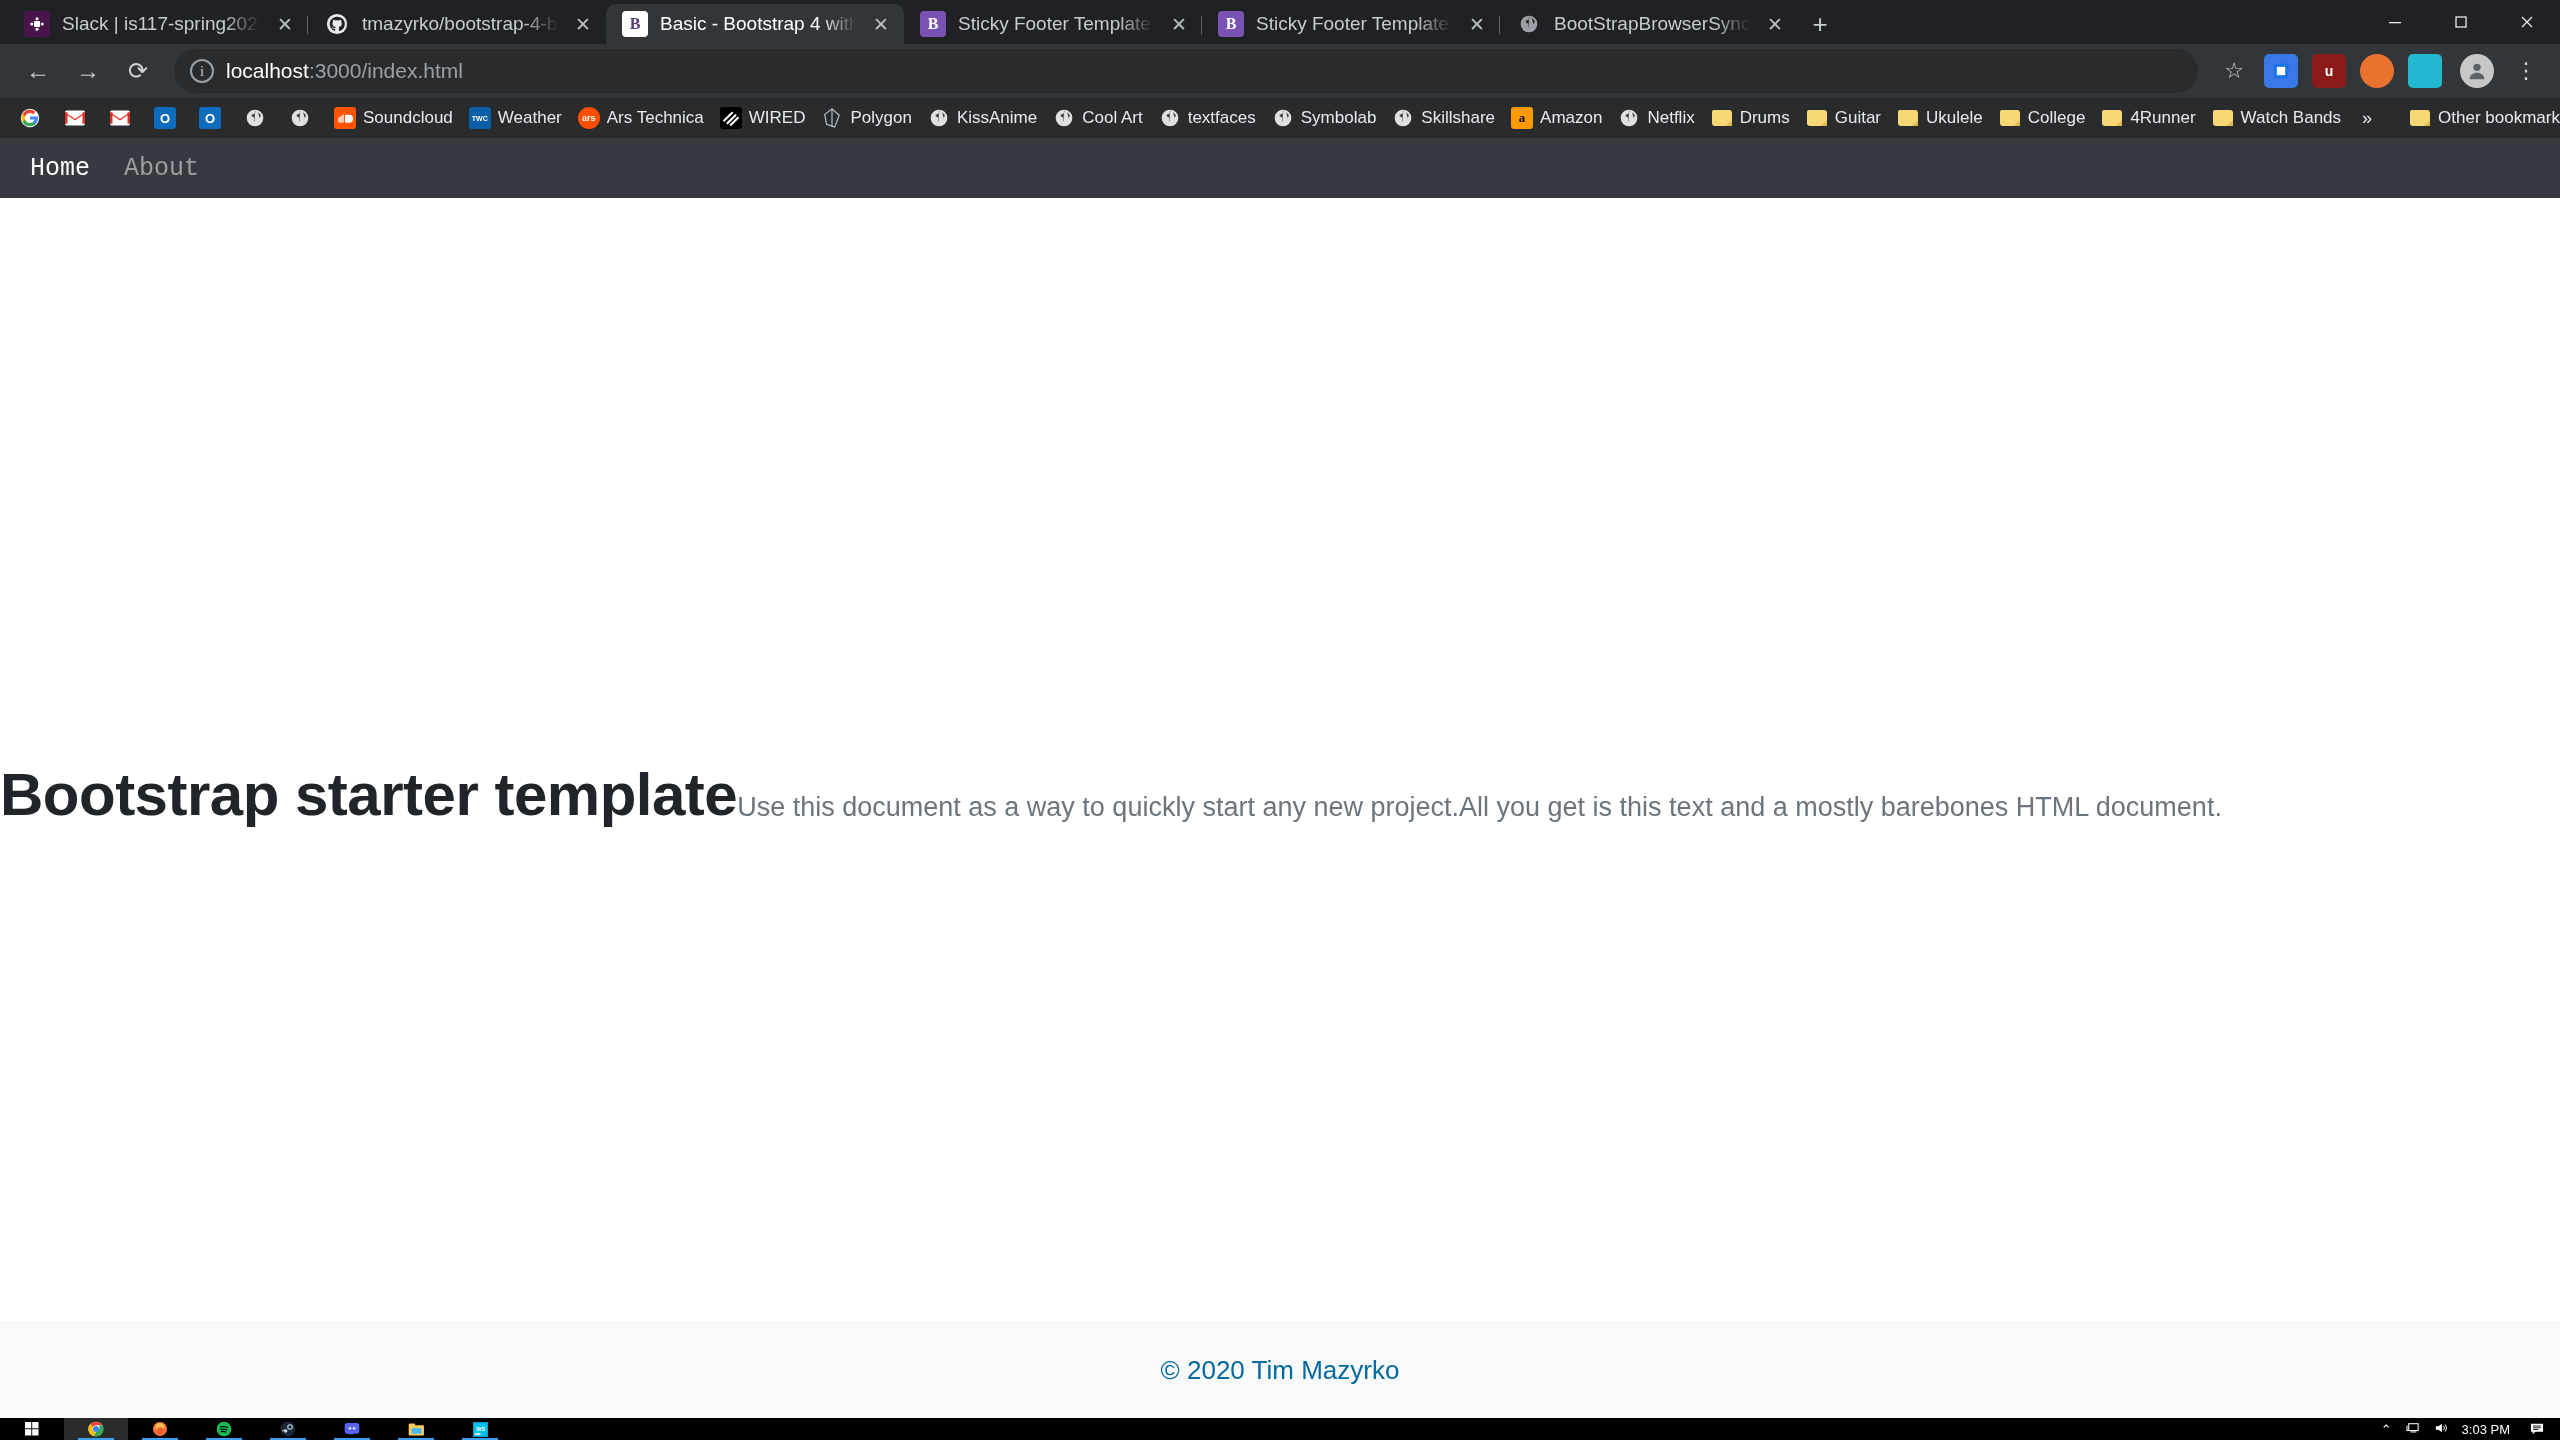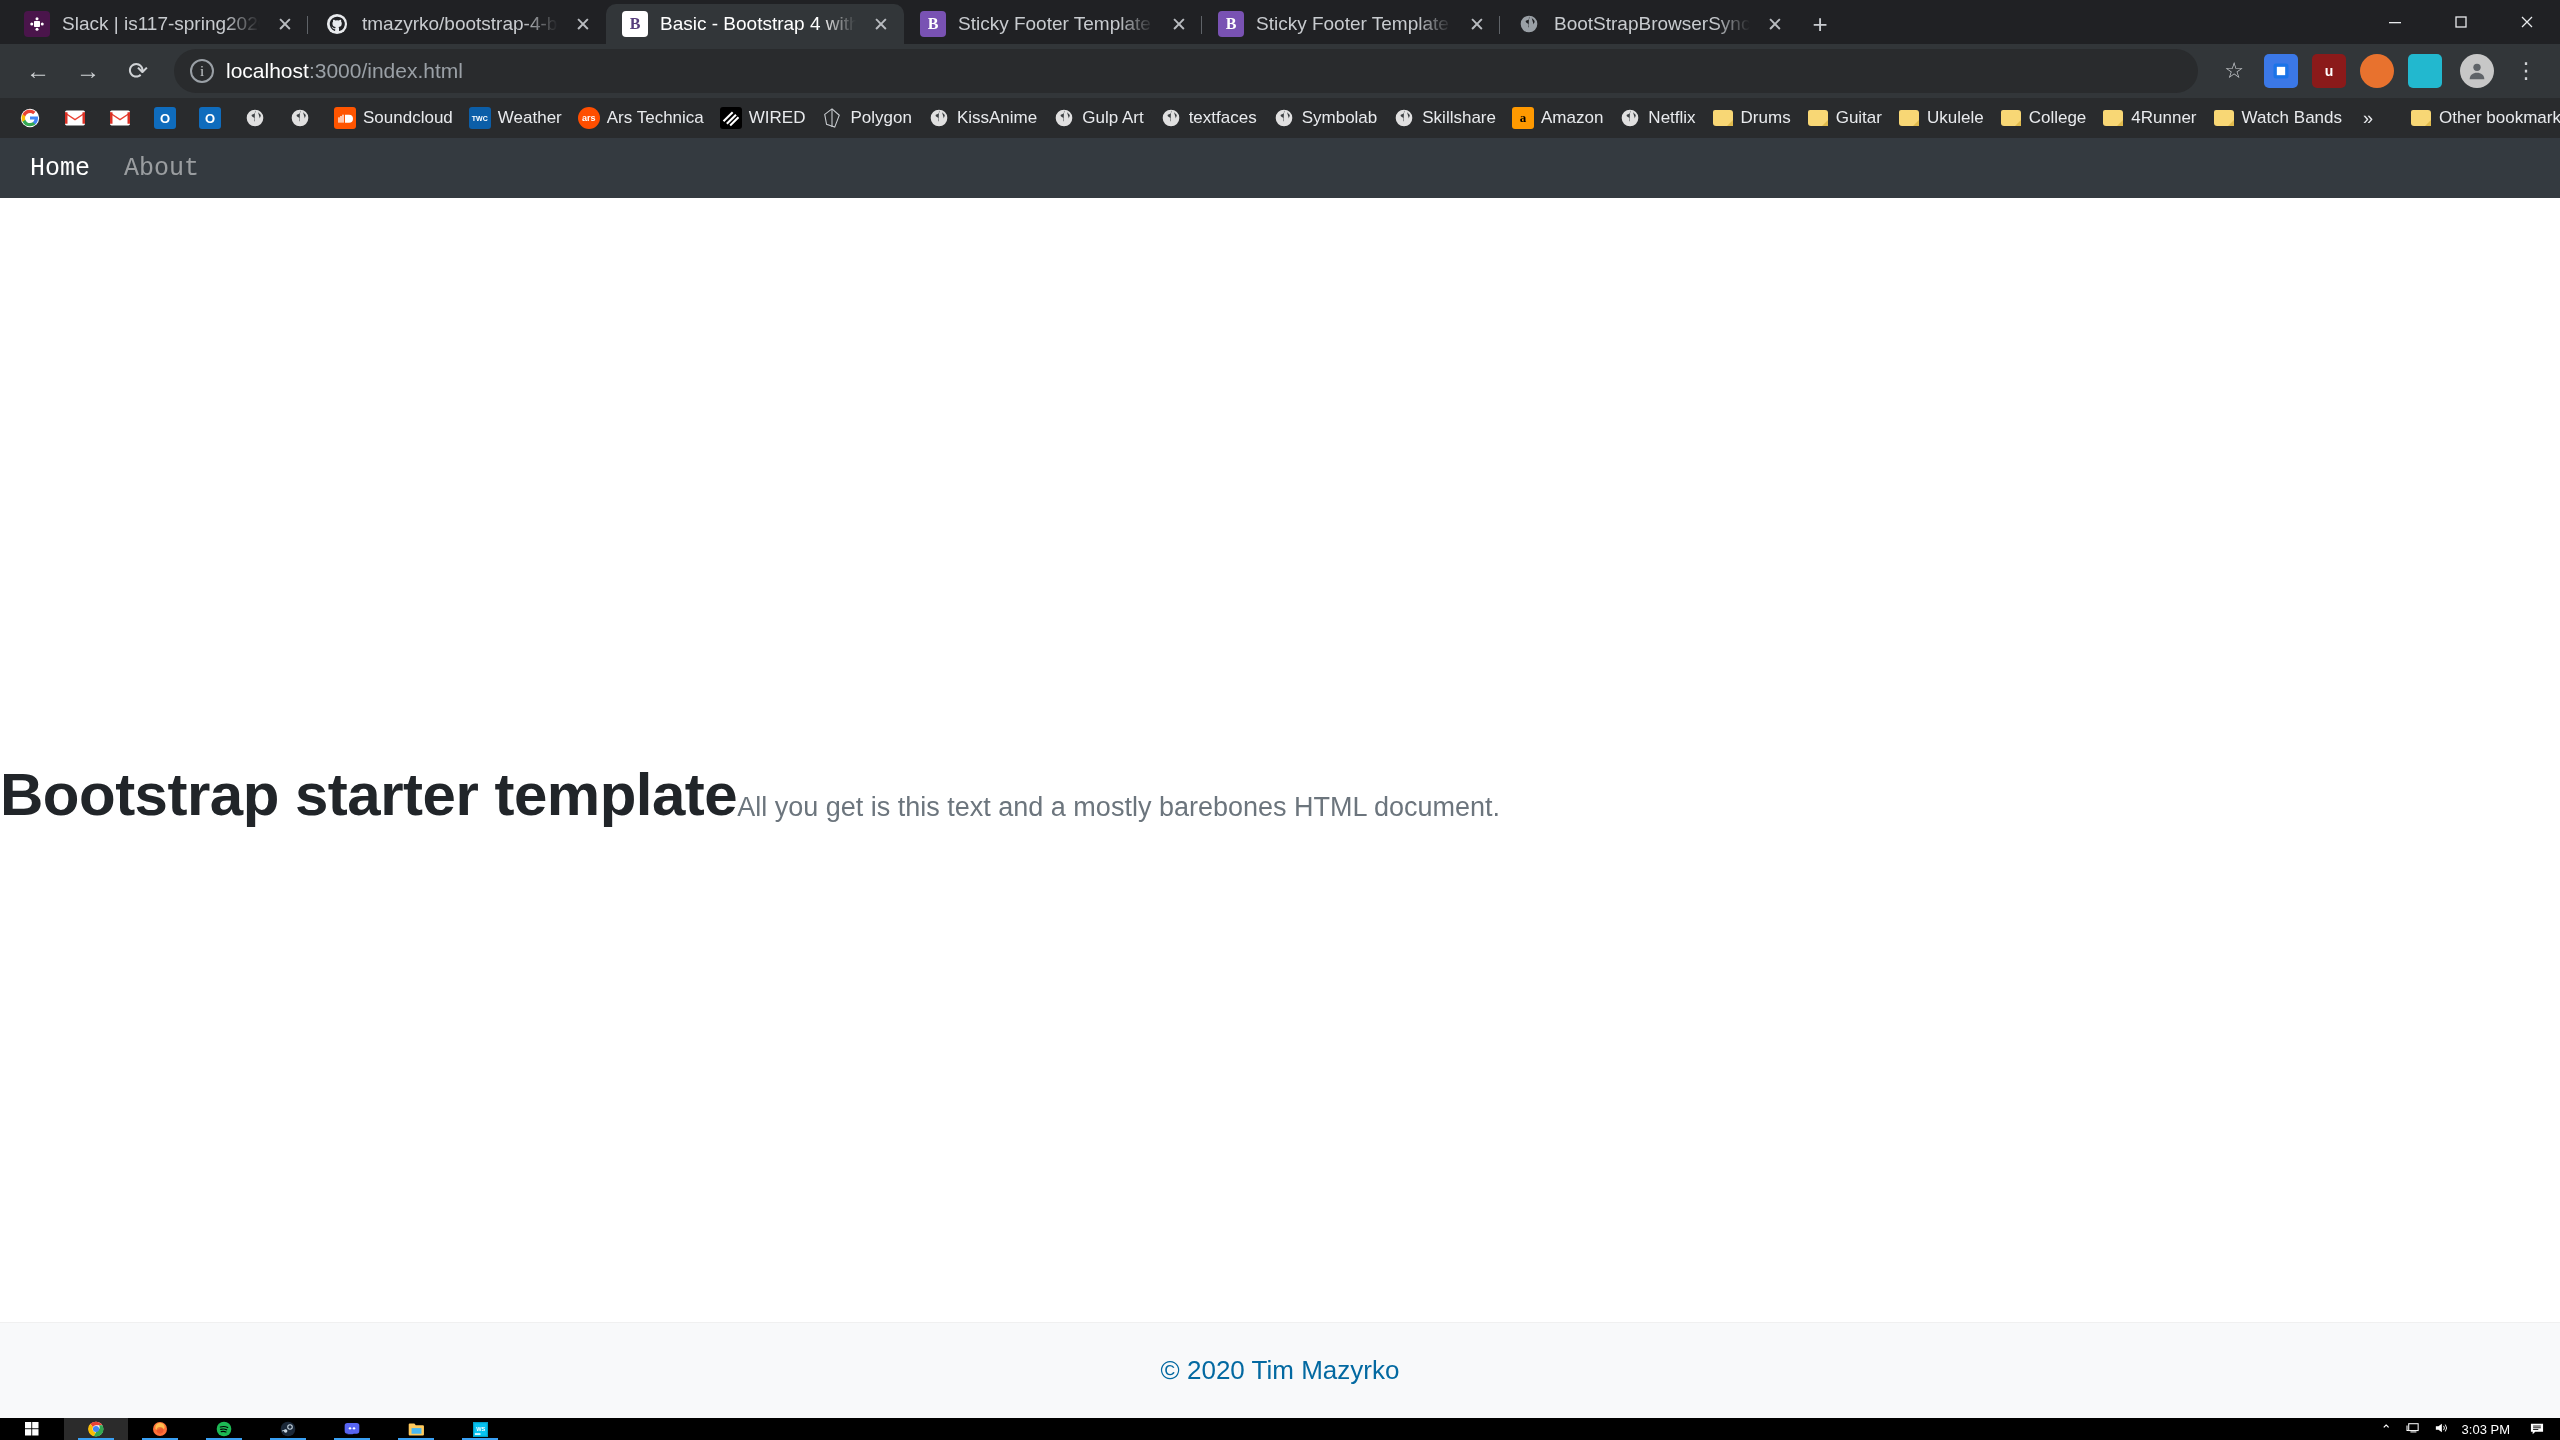--- a/index.html
+++ b/index.html
@@ -330,21 +330,21 @@
       </span>
       <span class="bm-label">KissAnime</span>
     </div>
     <div class="bm">
       <span class="bmico">
         <svg width="20" height="20" viewBox="0 0 24 24">
             <circle cx="12" cy="12" r="10" fill="#e0e0e0"></circle>
             <path fill="#3c4043" d="M12 3c1.2 1.6.4 3-1.1 3.9-1.6.9-3 .6-3 2s2 1.4 3 2.9-1 3 .6 4.6M15.4 4.2c.4 2 2.4 2.5 3.3 4s-.9 3-.9 4.4"></path>
           </svg>
       </span>
-      <span class="bm-label">Gulp Art</span>
+      <span class="bm-label">Cool Art</span>
     </div>
     <div class="bm">
       <span class="bmico">
         <svg width="20" height="20" viewBox="0 0 24 24">
             <circle cx="12" cy="12" r="10" fill="#e0e0e0"></circle>
             <path fill="#3c4043" d="M12 3c1.2 1.6.4 3-1.1 3.9-1.6.9-3 .6-3 2s2 1.4 3 2.9-1 3 .6 4.6M15.4 4.2c.4 2 2.4 2.5 3.3 4s-.9 3-.9 4.4"></path>
           </svg>
       </span>
       <span class="bm-label">textfaces</span>
     </div>
@@ -428,20 +428,21 @@
   </div>
 
   <div class="viewport">
     <div class="navbar">
       <a class="nav-link active">Home</a>
       <a class="nav-link">About</a>
     </div>
 
     <div class="content">
       <h1 class="hero-title">Bootstrap starter template</h1>
+      <p class="hero-lead">Use this document as a way to quickly start any new project.</p>
       <p class="hero-lead">All you get is this text and a mostly barebones HTML document.</p>
     </div>
 
     <div class="page-footer">
       <span class="footer-text">© 2020 Tim Mazyrko</span>
     </div>
   </div>
 </div>
 
 <div class="taskbar">

